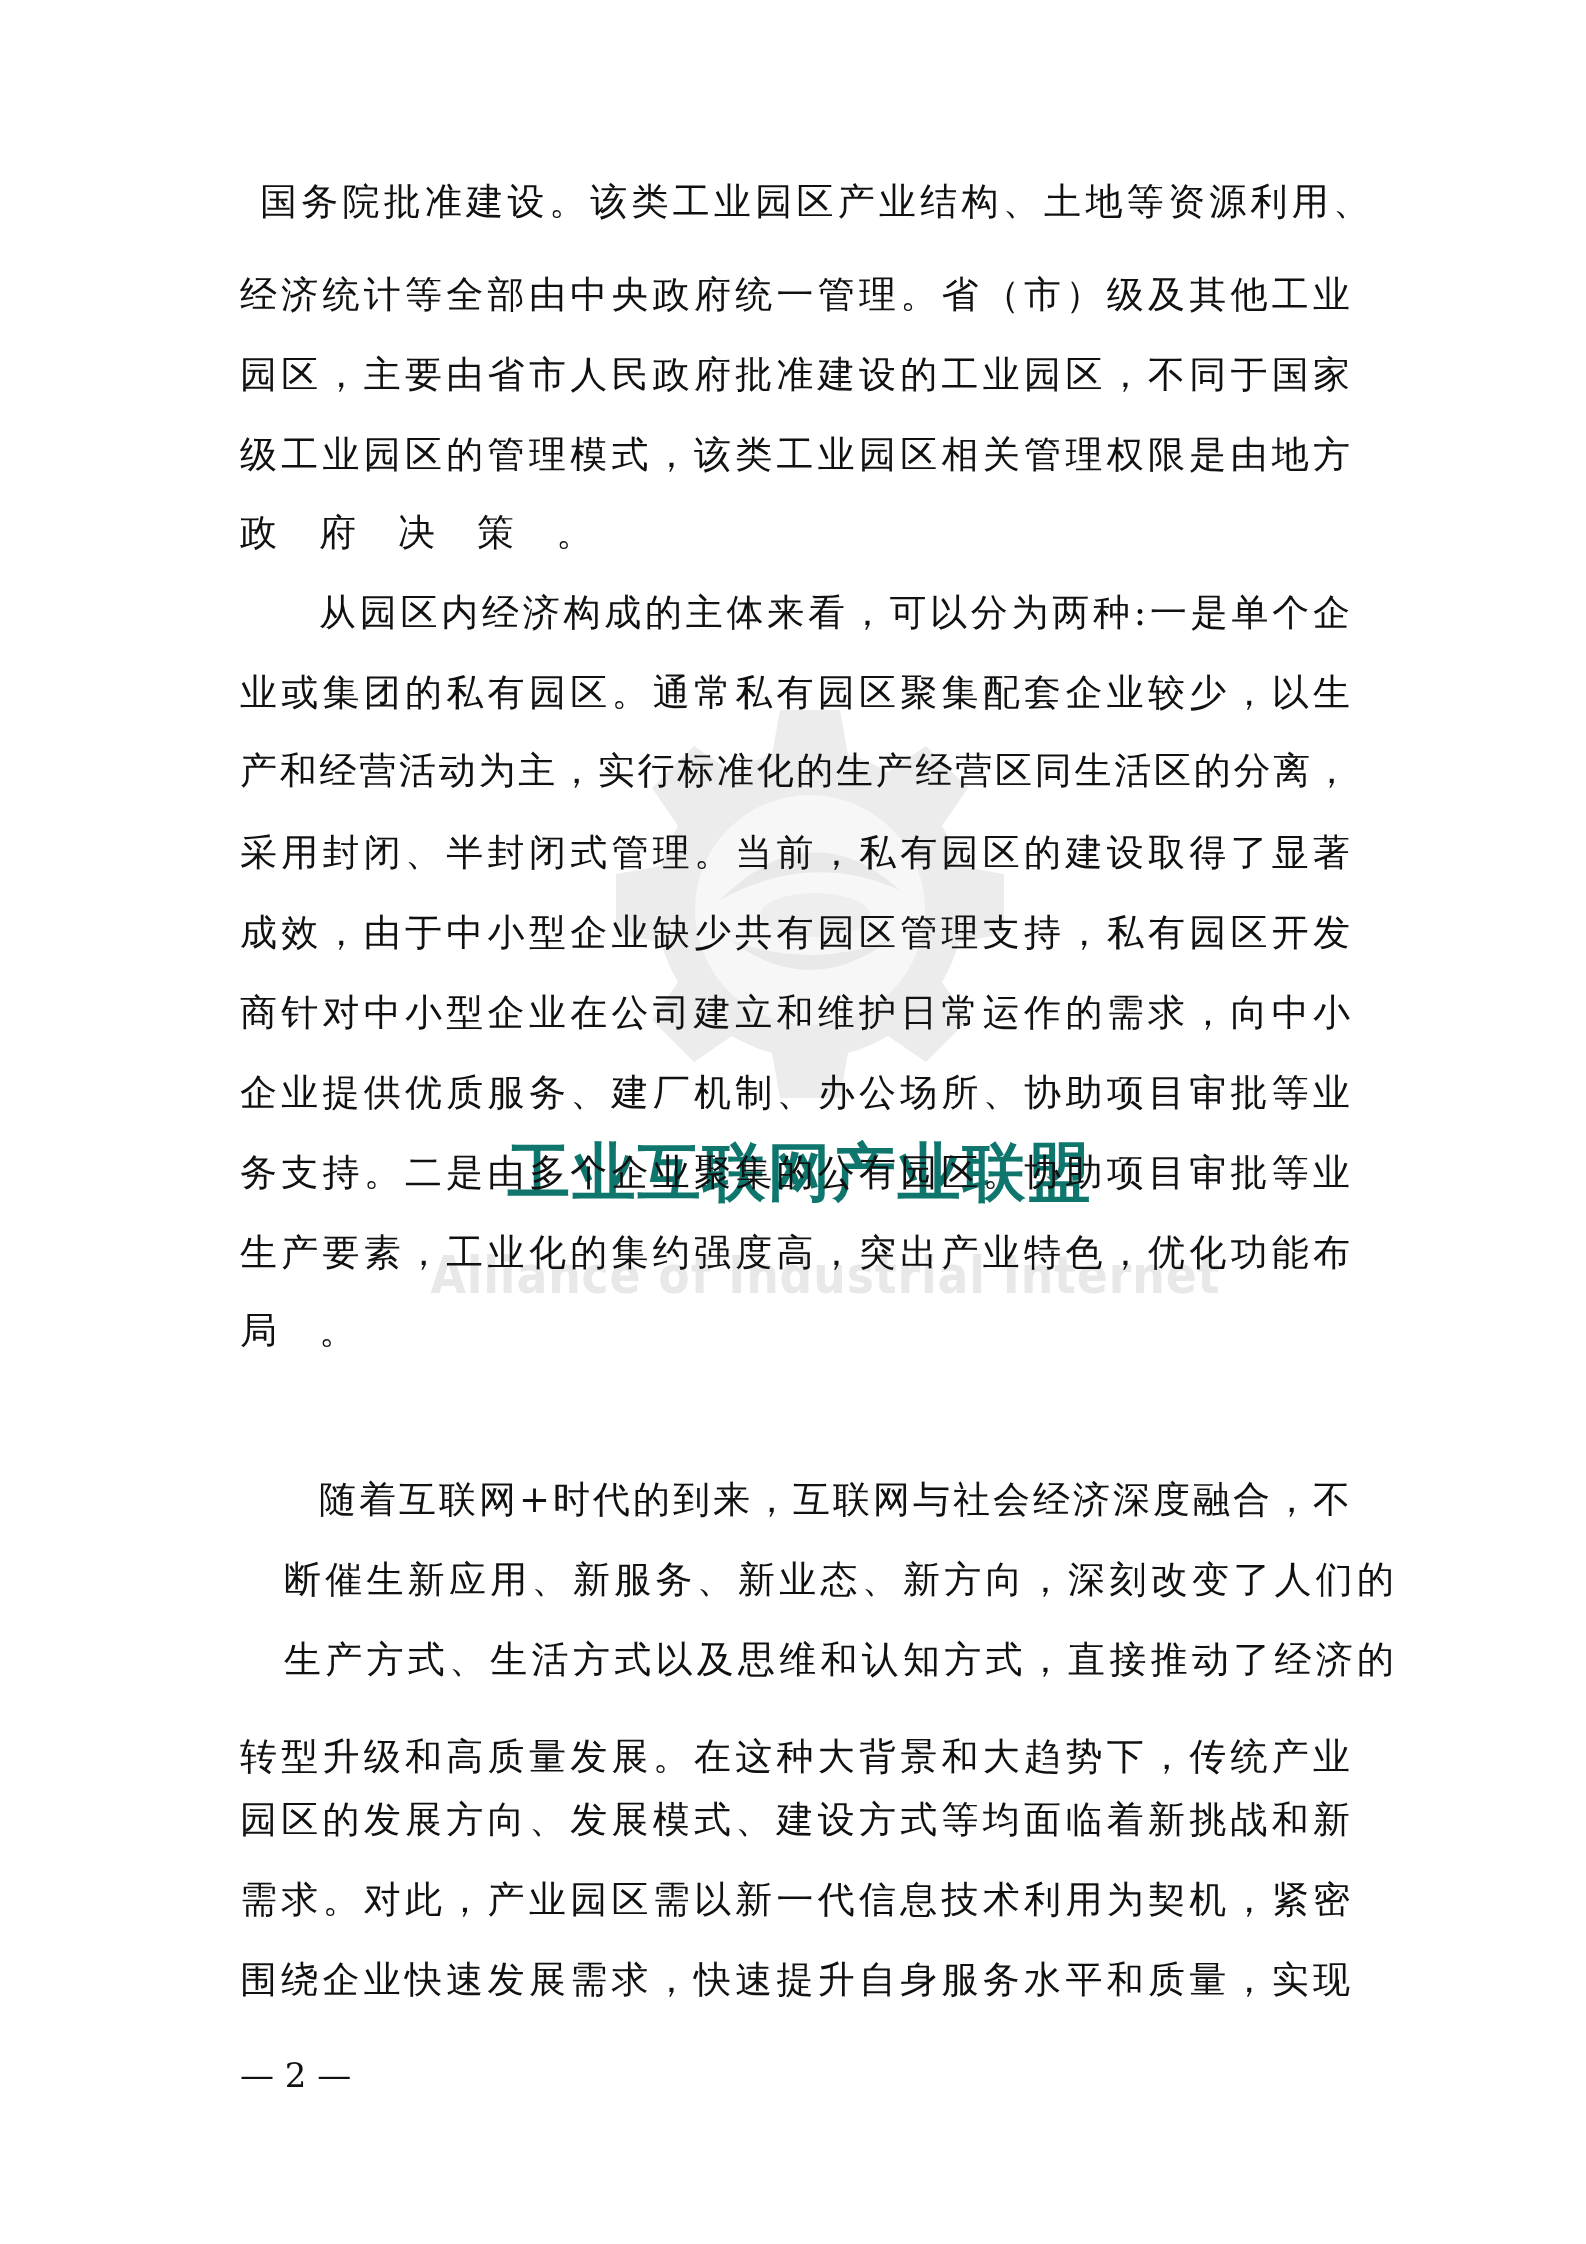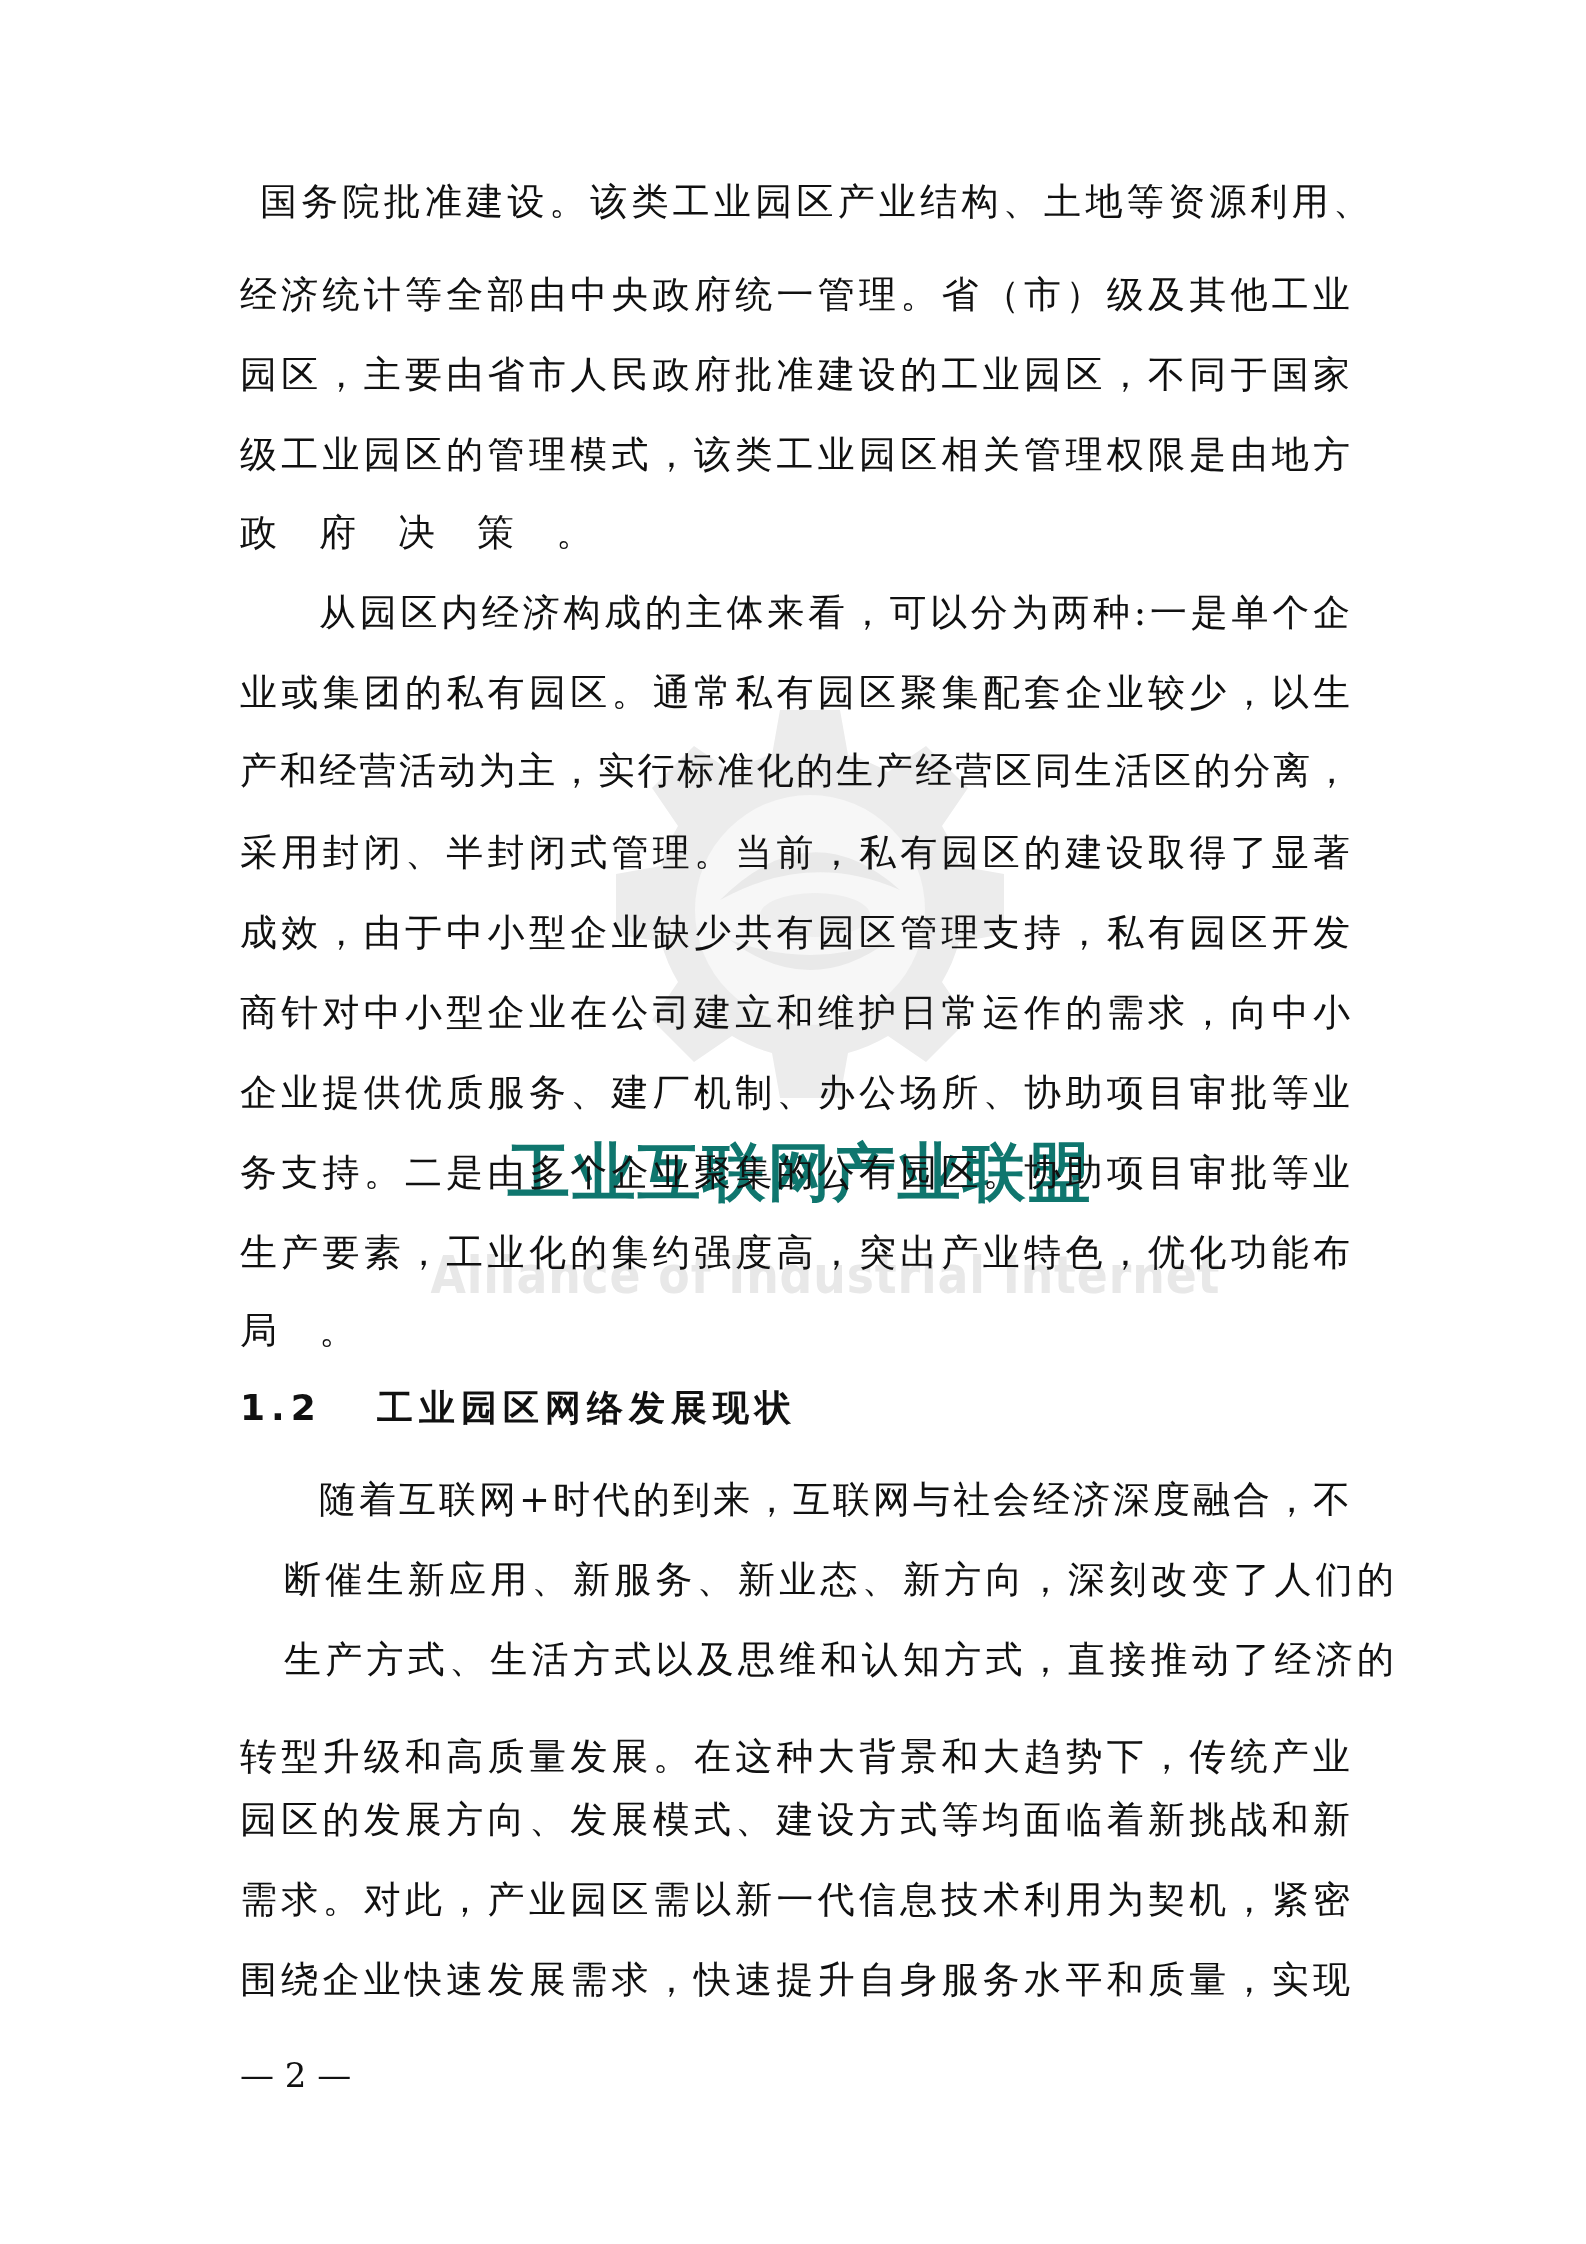--- a/index.html
+++ b/index.html
@@ -55,25 +55,20 @@
     <div class="line justify" style="top:741px;">产和经营活动为主，实行标准化的生产经营区同生活区的分离，</div>
     <div class="line justify" style="top:823px;">采用封闭、半封闭式管理。当前，私有园区的建设取得了显著</div>
     <div class="line justify" style="top:903px;">成效，由于中小型企业缺少共有园区管理支持，私有园区开发</div>
     <div class="line justify" style="top:983px;">商针对中小型企业在公司建立和维护日常运作的需求，向中小</div>
     <div class="line justify" style="top:1063px;">企业提供优质服务、建厂机制、办公场所、协助项目审批等业</div>
     <div class="line justify" style="top:1143px;">务支持。二是由多个企业聚集的公有园区。协助项目审批等业</div>
     <div class="line justify" style="top:1223px;">生产要素，工业化的集约强度高，突出产业特色，优化功能布</div>
     <div class="line" style="top:1301px; letter-spacing:42px;">局。</div>
   </div>
 
-  <div class="heading" style="top:1378px;">
-    <span>1.2</span>
-    <span style="display:inline-block; width:18px;"></span>
-    <span>工业园区网络发展现状</span>
-  </div>
 
   <div>
     <div class="line justify indent" style="top:1470px;">随着互联网+时代的到来，互联网与社会经济深度融合，不</div>
     <div class="line justify" style="top:1550px;margin-left:44px;">断催生新应用、新服务、新业态、新方向，深刻改变了人们的</div>
     <div class="line justify" style="top:1630px;margin-left:44px;">生产方式、生活方式以及思维和认知方式，直接推动了经济的</div>
     <div class="line justify" style="top:1684px;margin-top:43px;">转型升级和高质量发展。在这种大背景和大趋势下，传统产业</div>
     <div class="line justify" style="top:1790px;">园区的发展方向、发展模式、建设方式等均面临着新挑战和新</div>
     <div class="line justify" style="top:1870px;">需求。对此，产业园区需以新一代信息技术利用为契机，紧密</div>
     <div class="line justify" style="top:1950px;">围绕企业快速发展需求，快速提升自身服务水平和质量，实现</div>
   </div>

